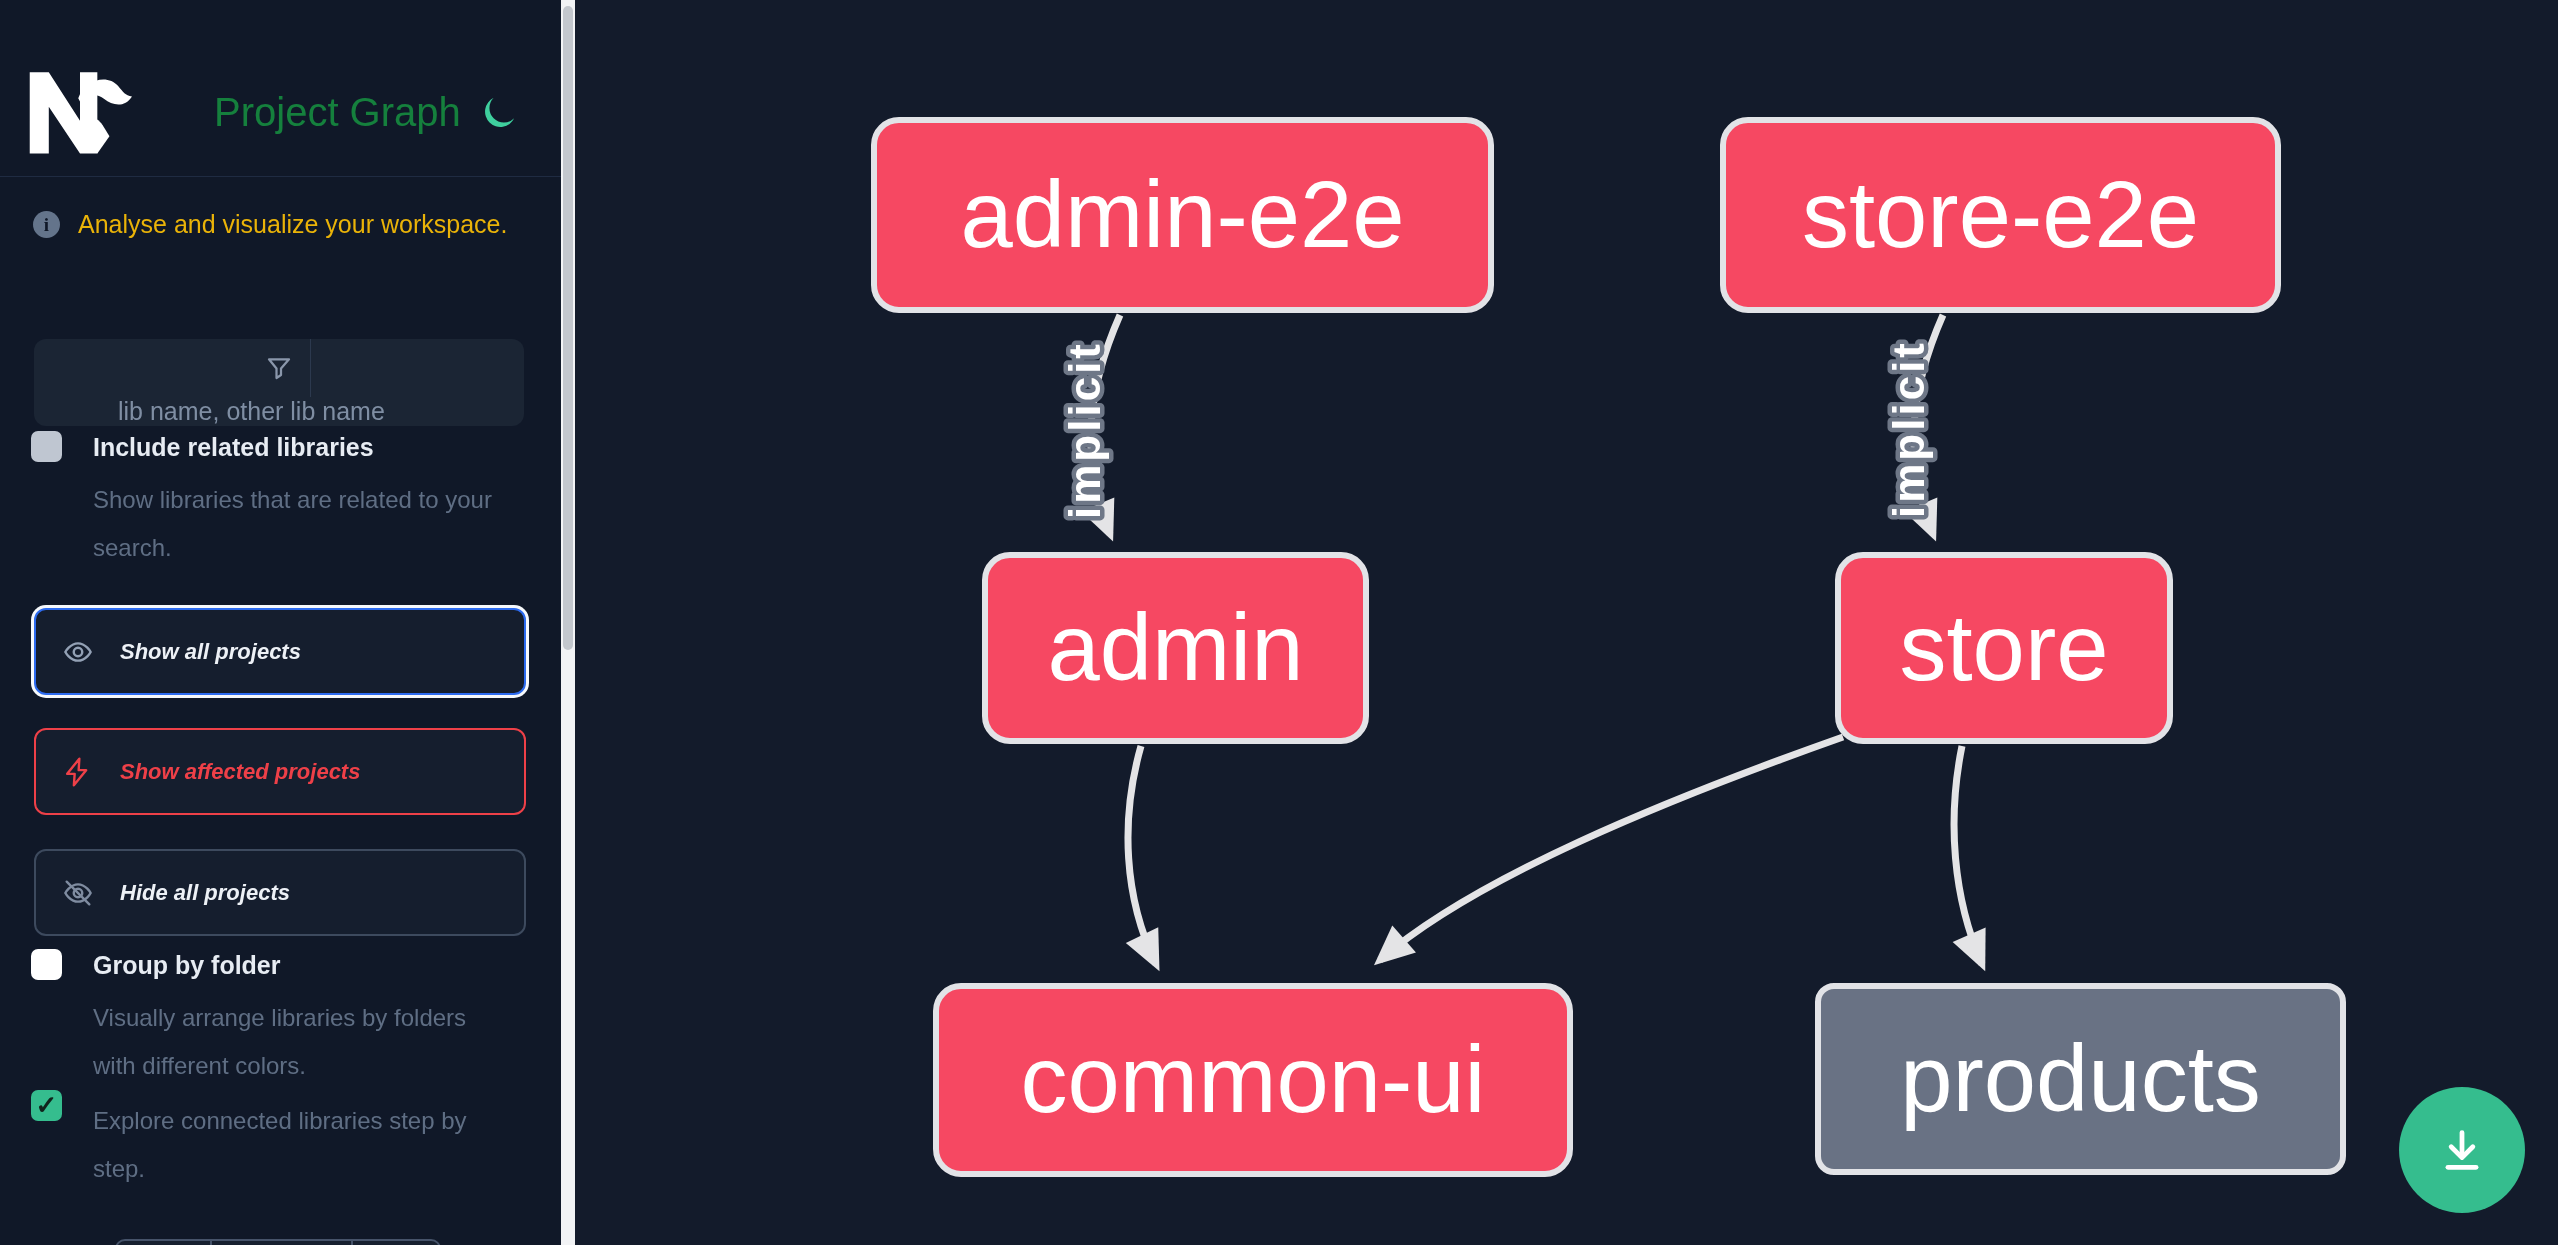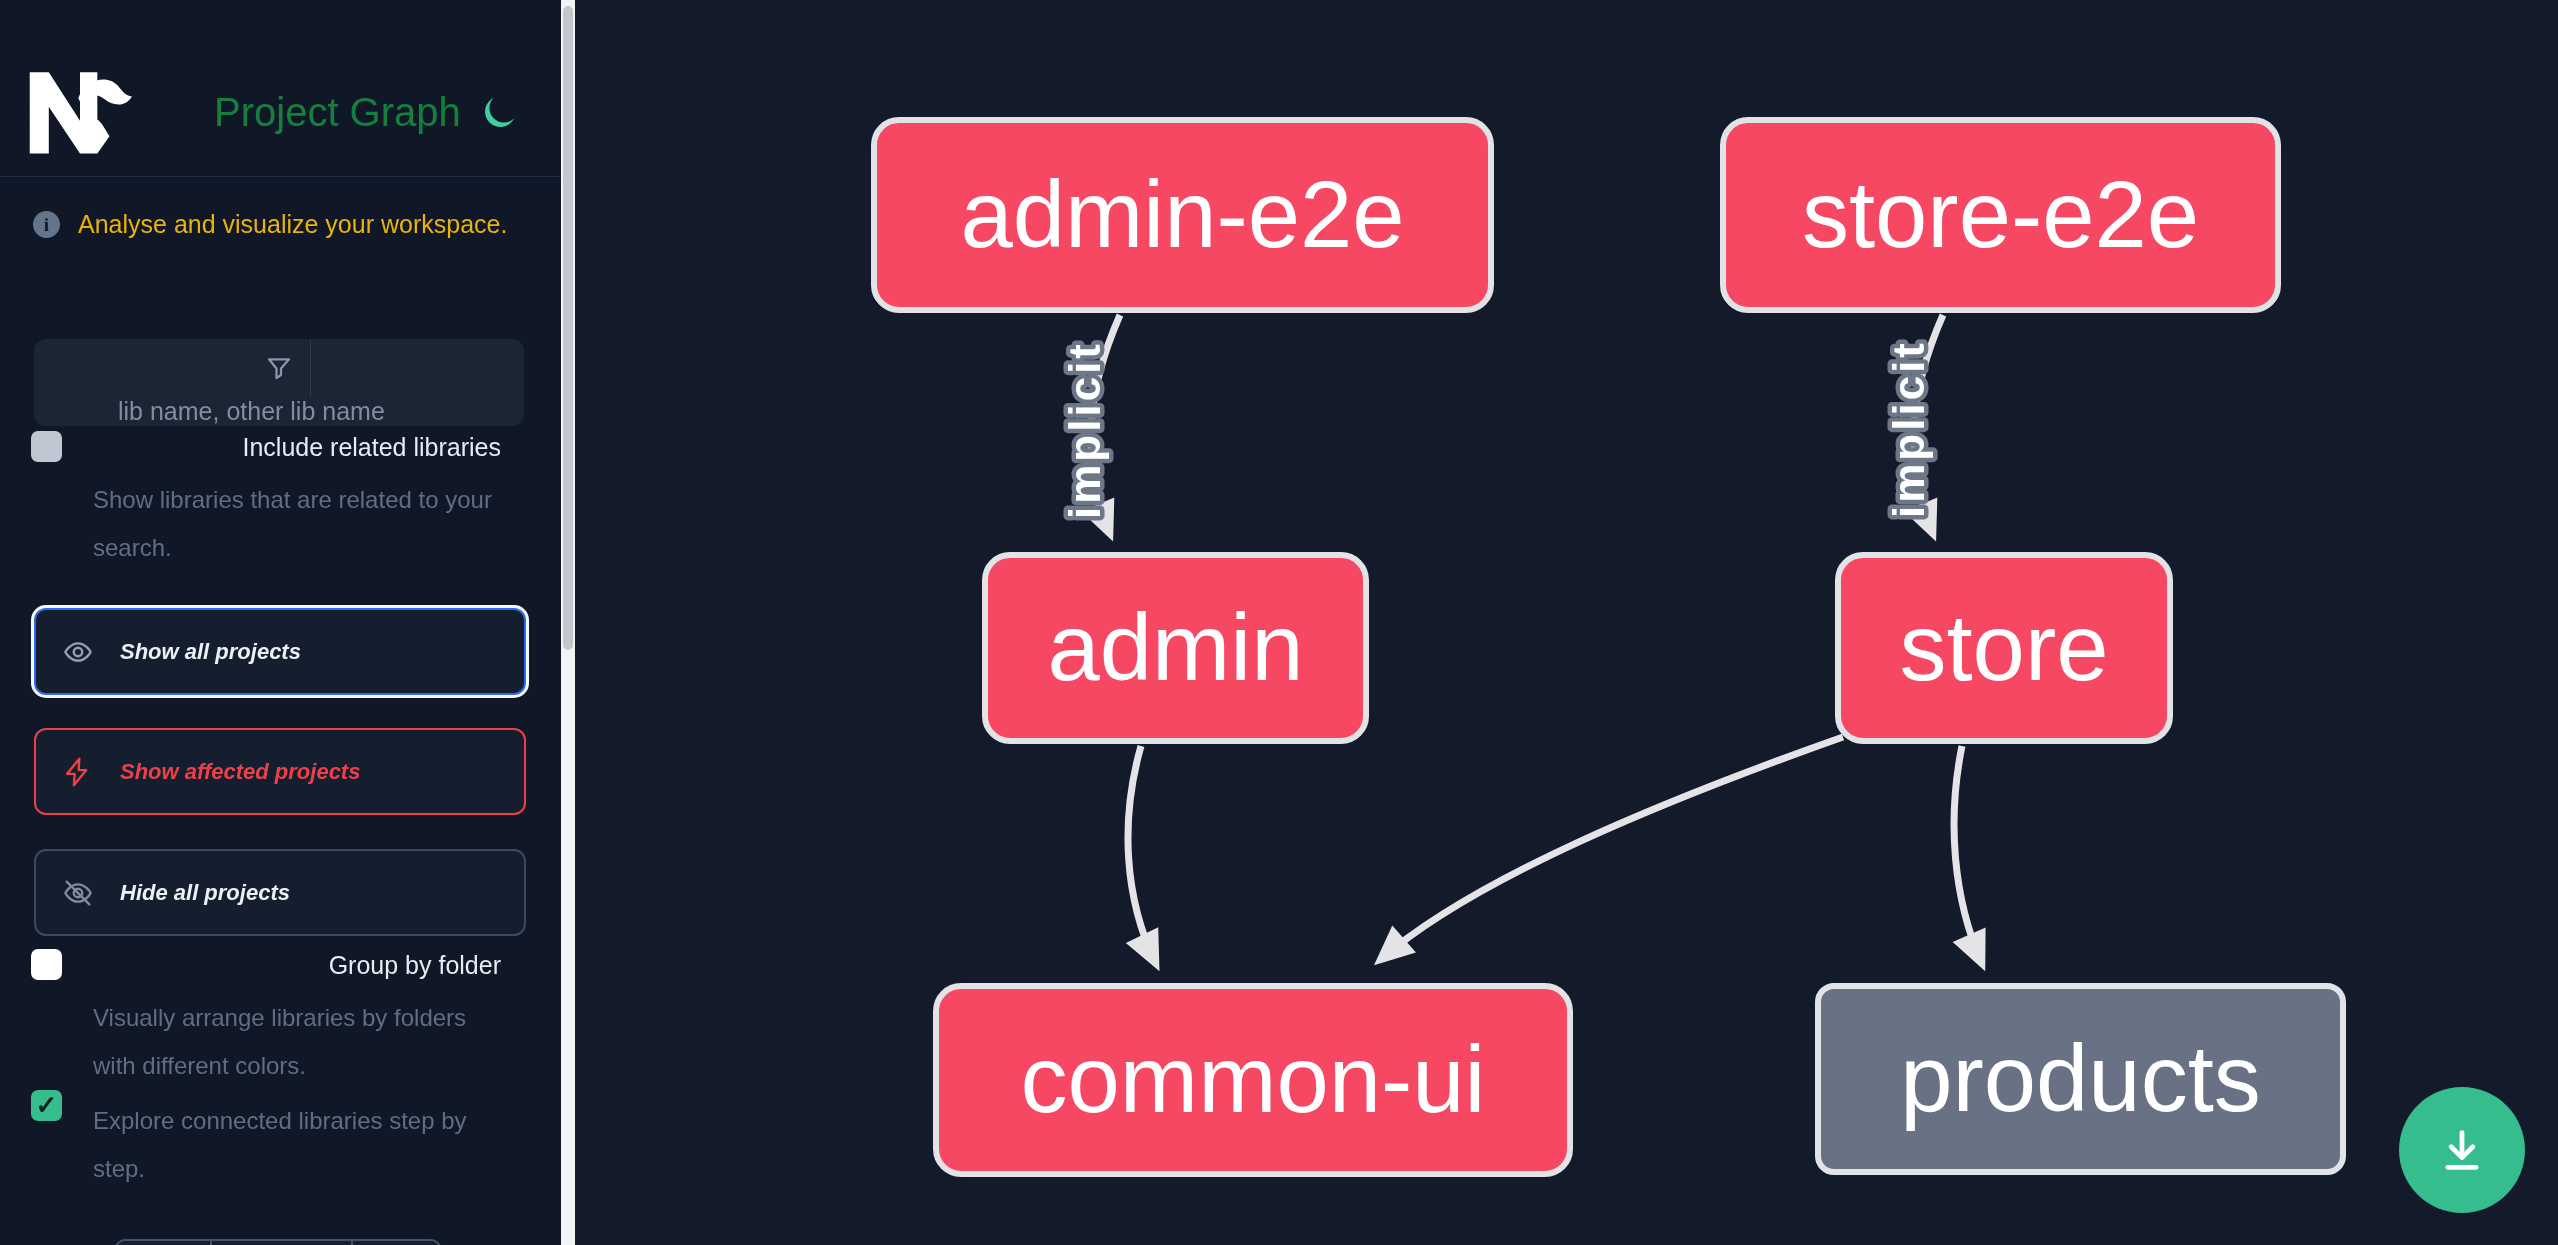--- a/index.html
+++ b/index.html
@@ -29,21 +29,21 @@
   .search input{flex:1;height:100%;background:transparent;border:none;outline:none;
                 color:#dfe6f0;font-size:25px;padding:0 16px;font-family:inherit;}
   .search input::placeholder{color:#7f8ea3;}
 
   .toggle{position:absolute;left:31px;width:470px;}
   .cb{position:absolute;left:0;top:3px;width:31px;height:31px;border-radius:7px;
       background:#ffffff;display:flex;align-items:center;justify-content:center;
       font-size:26px;font-weight:700;color:#10241c;cursor:pointer;}
   .cb.cb-dim{background:#bfc6d1;}
   .cb.checked{background:var(--green,#35bd8e);}
-  .toggle .t-label{margin-left:62px;font-size:25px;font-weight:400;color:#e7ecf3;line-height:38px;text-align:right;}
+  .toggle .t-label{margin-left:62px;font-size:25px;font-weight:700;color:#e7ecf3;line-height:38px;}
   .toggle .t-desc{margin-left:62px;margin-top:10px;font-size:24px;color:#5f6e84;line-height:48px;max-width:400px;}
 
   .btn{position:absolute;left:34px;width:492px;height:87px;border-radius:12px;
        background:#151e2e;box-sizing:border-box;display:flex;align-items:center;
        padding-left:26px;gap:26px;cursor:pointer;}
   .btn .b-label{font-size:22px;font-weight:700;color:#edf1f6;font-style:italic;}
   .btn-show-all{top:608px;border:2px solid var(--blue,#2d6bef);box-shadow:0 0 0 3px #f7f9fc;}
   .btn-show-affected{top:728px;border:2px solid var(--red,#ee4048);}
   .btn-show-affected .b-label{color:var(--red,#ee4048);}
   .btn-hide-all{top:849px;border:2px solid #3d4a5e;}

